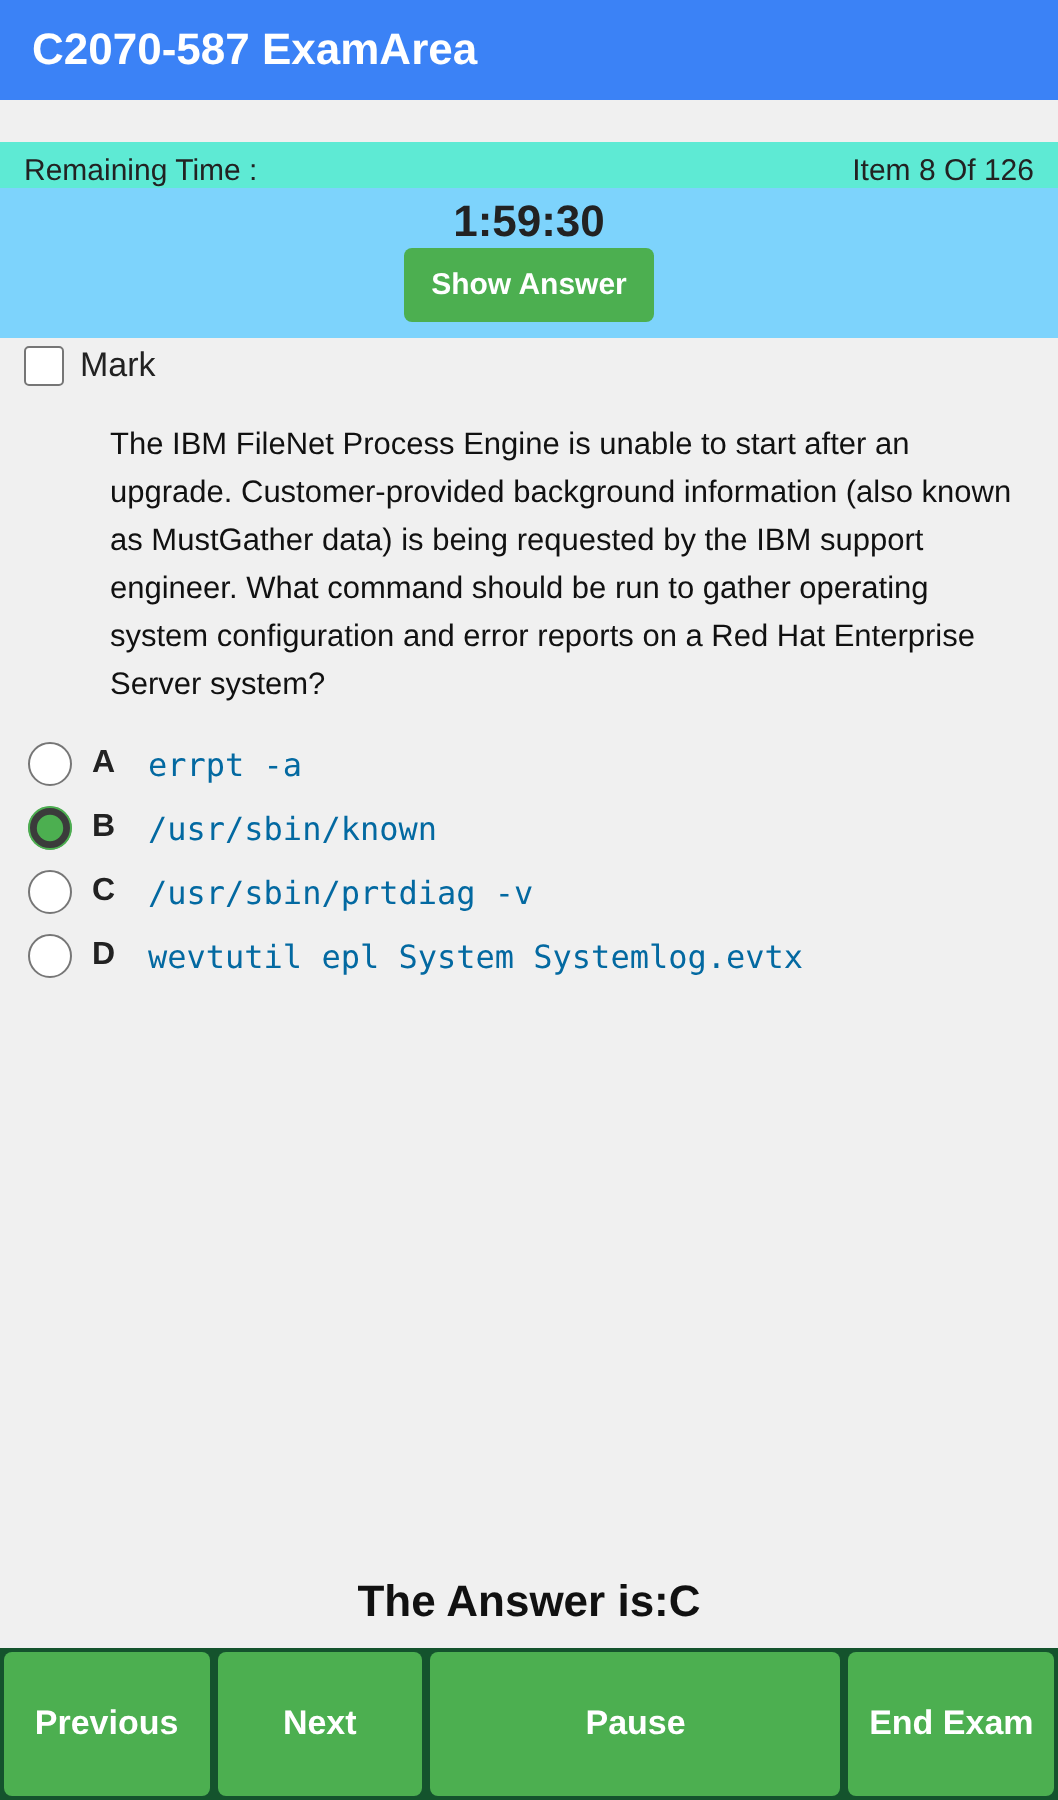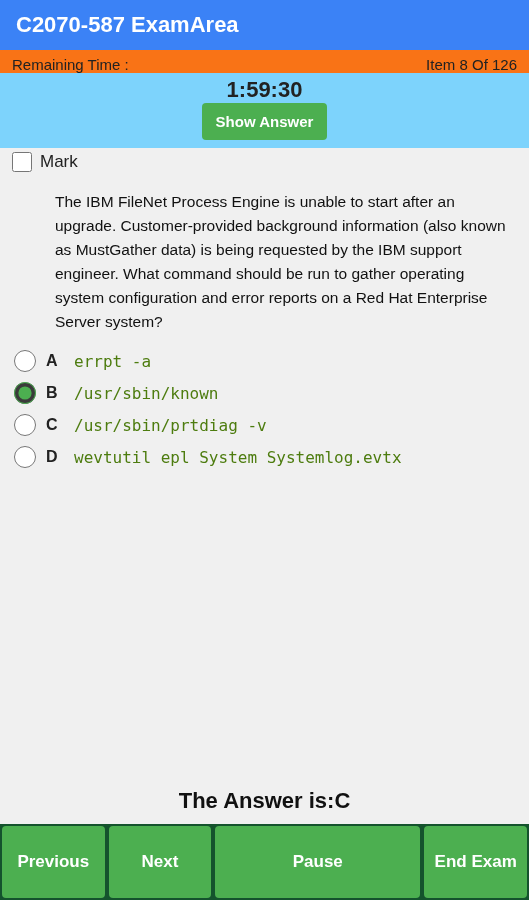--- a/index.html
+++ b/index.html
@@ -28,21 +28,22 @@
       font-weight: bold;
       color: white;
     }
 
     
     #info-bar {
       display: flex;
       justify-content: space-between;
       align-items: center;
       padding: 6px 12px 0 12px;
-      background-color: #f97316;
+      background-color: #5eead4;
+      margin-top: 21px;
     }
     #remaining-label {
       font-size: 15px;
       color: #222;
     }
     #item-counter {
       font-size: 15px;
       color: #222;
     }
 
@@ -120,21 +121,21 @@
       flex-shrink: 0;
     }
     .option-letter {
       font-size: 16px;
       font-weight: bold;
       color: #222;
       min-width: 18px;
     }
     .option-text {
       font-size: 16px;
-      color: #4d7c0f;
+      color: #0369a1;
       font-family: monospace;
     }
 
     
     #spacer {
       flex: 1;
     }
 
     
     #answer-reveal {

